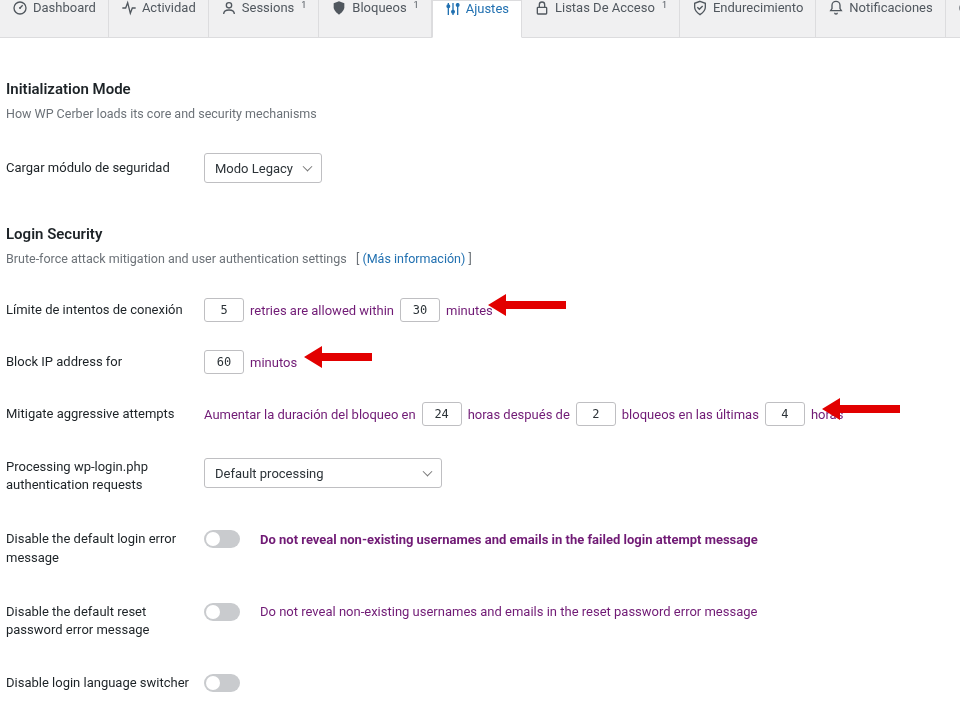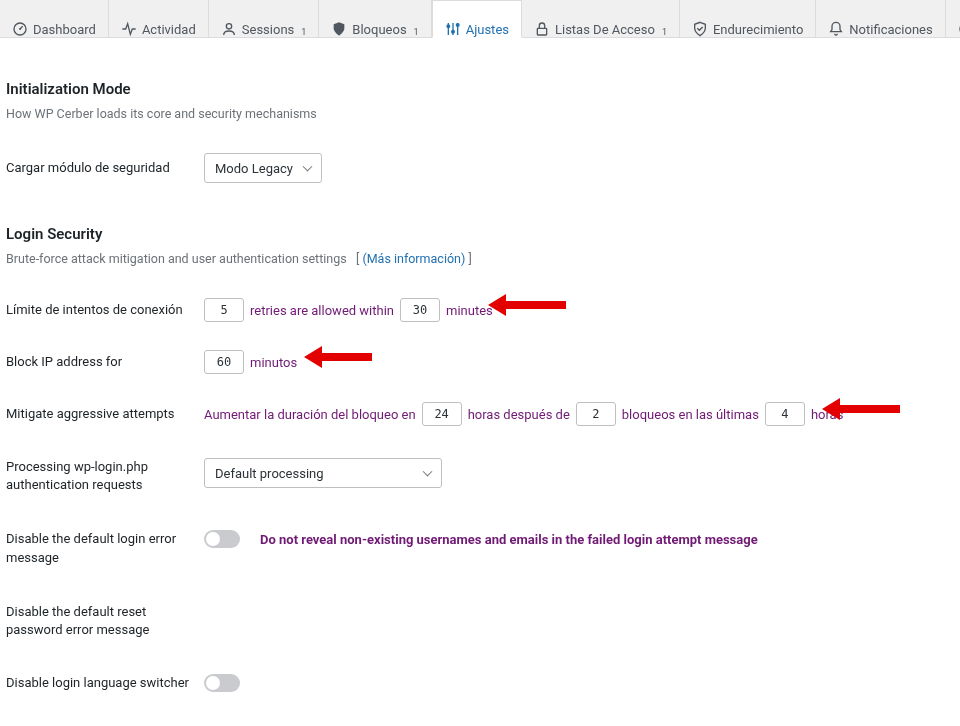--- a/index.html
+++ b/index.html
@@ -14,21 +14,21 @@
   
   .tabs {
     display: flex;
     align-items: stretch;
     background: #f0f0f1;
     border-bottom: 1px solid #dcdcde;
     height: 38px;
   }
   .tab {
     display: flex;
-    align-items: flex-end;
+    align-items: flex-start;
     gap: 5px;
     padding: 0 12px;
     font-size: 13px;
     color: #50575e;
     border-right: 1px solid #dcdcde;
     cursor: pointer;
     white-space: nowrap;
   }
   .tab.active {
     background: #fff;
@@ -323,20 +323,24 @@
     <div class="row tall">
       <div class="label">Disable the default login error message</div>
       <div class="field">
         <div class="toggle"></div>
         <span style="margin-left:14px;font-weight:bold;" class="field-text">Do not reveal non-existing usernames and emails in the failed login attempt message</span>
       </div>
     </div>
 
     <div class="row tall">
       <div class="label">Disable the default reset password error message</div>
+      <div class="field">
+        <div class="toggle"></div>
+        <span style="margin-left:14px;" class="field-text">Do not reveal non-existing usernames and emails in the reset password error message</span>
+      </div>
     </div>
 
     <div class="row">
       <div class="label">Disable login language switcher</div>
       <div class="field">
         <div class="toggle"></div>
       </div>
     </div>
 
   </div>

